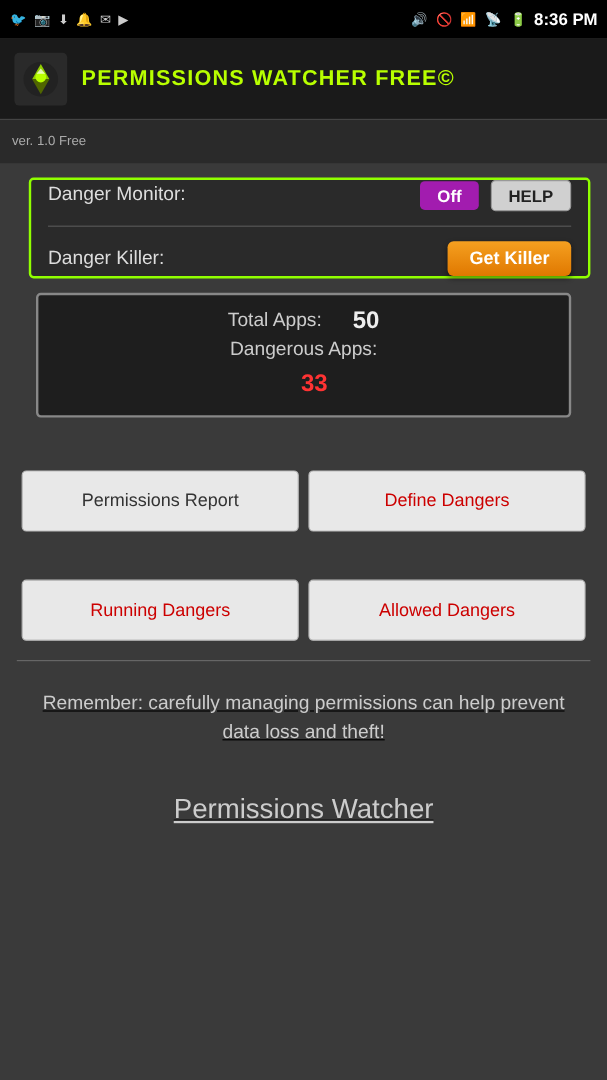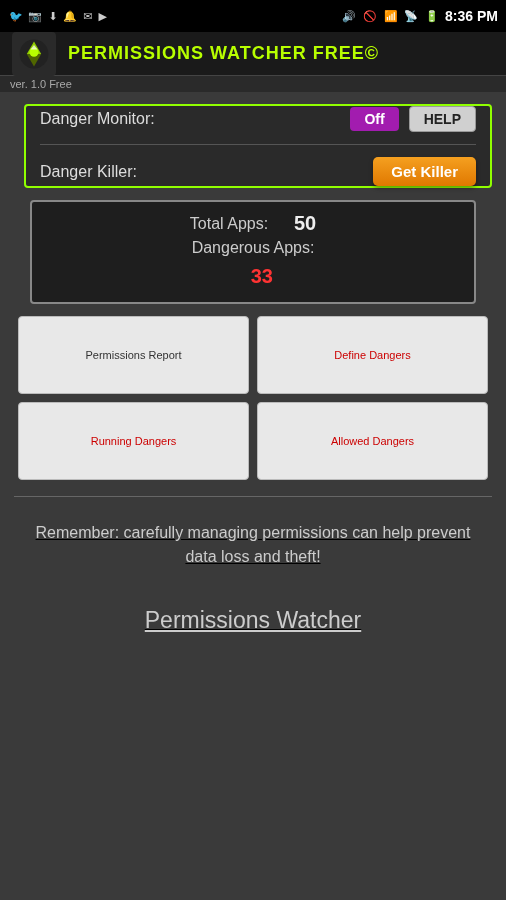--- a/index.html
+++ b/index.html
@@ -39,21 +39,21 @@
 
     .status-time {
       color: white;
       font-size: 14px;
       font-weight: bold;
     }
 
     
     #header {
       background: #1a1a1a;
-      height: 44px;
+      height: 68px;
       display: flex;
       align-items: center;
       padding: 0 12px;
       gap: 12px;
       flex-shrink: 0;
       border-bottom: 1px solid #444;
     }
 
     #app-logo {
       width: 44px;
@@ -74,21 +74,21 @@
     #app-title {
       color: #b8ff00;
       font-size: 18px;
       font-weight: bold;
       letter-spacing: 1px;
     }
 
     
     #version-bar {
       background: #2a2a2a;
-      height: 16px;
+      height: 36px;
       display: flex;
       align-items: center;
       padding: 0 10px;
       flex-shrink: 0;
     }
 
     #version-text {
       color: #aaa;
       font-size: 11px;
     }
@@ -216,25 +216,26 @@
       display: grid;
       grid-template-columns: 1fr 1fr;
       gap: 8px;
       padding: 0 4px;
     }
 
     .grid-btn {
       background: #e8e8e8;
       border: 1px solid #bbb;
       border-radius: 4px;
-      padding: 32px 8px;
-      font-size: 11px;
+      padding: 16px 8px;
+      font-size: 15px;
       cursor: pointer;
       text-align: center;
       color: #333;
+      margin-top: 32px;
     }
 
     .grid-btn-red {
       color: #cc0000;
     }
 
     
     .h-divider {
       border: none;
       border-top: 1px solid #666;

